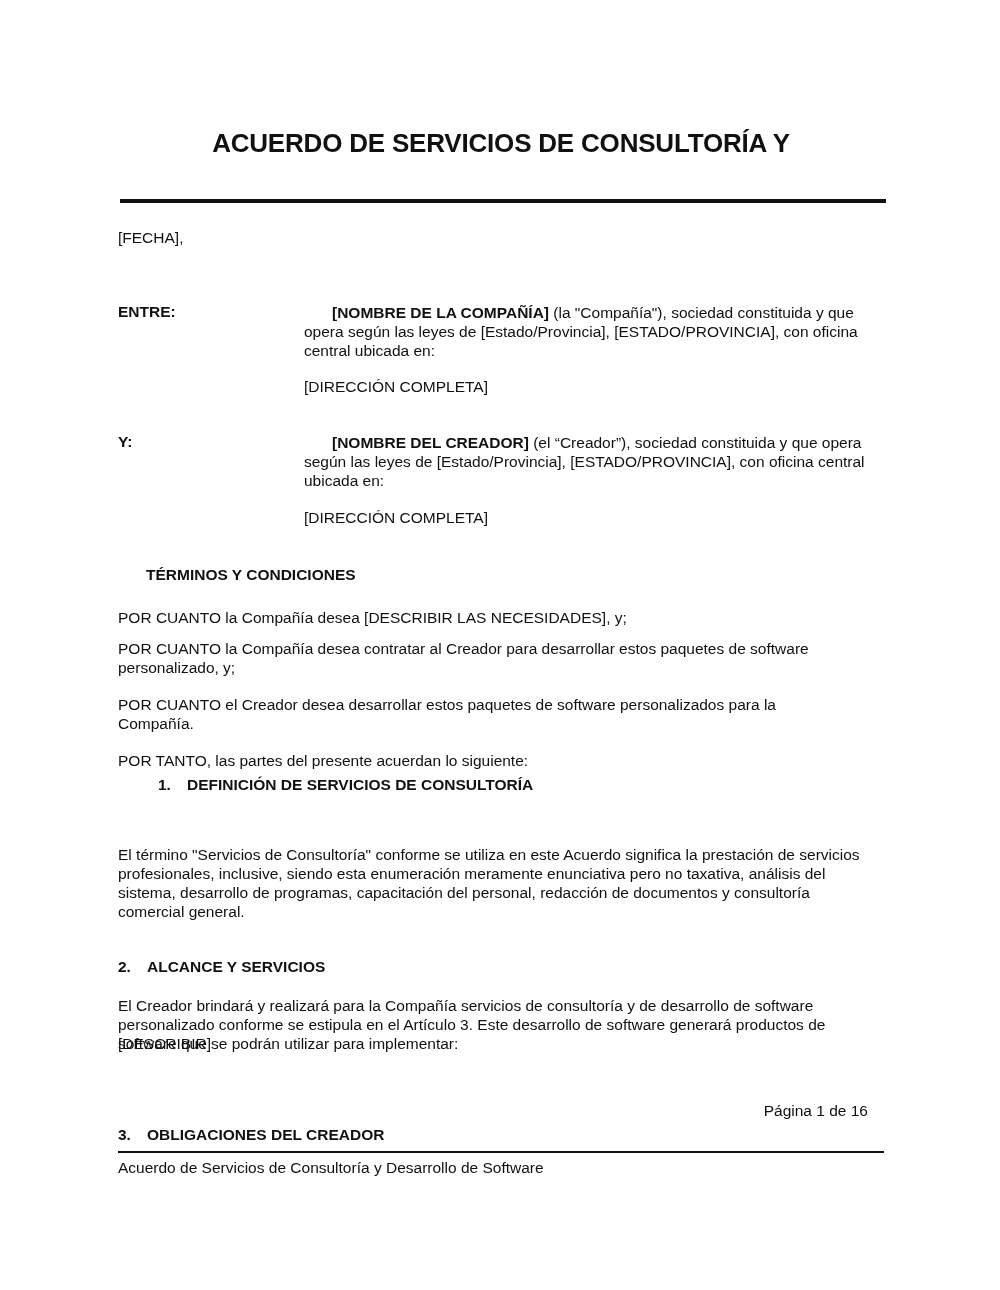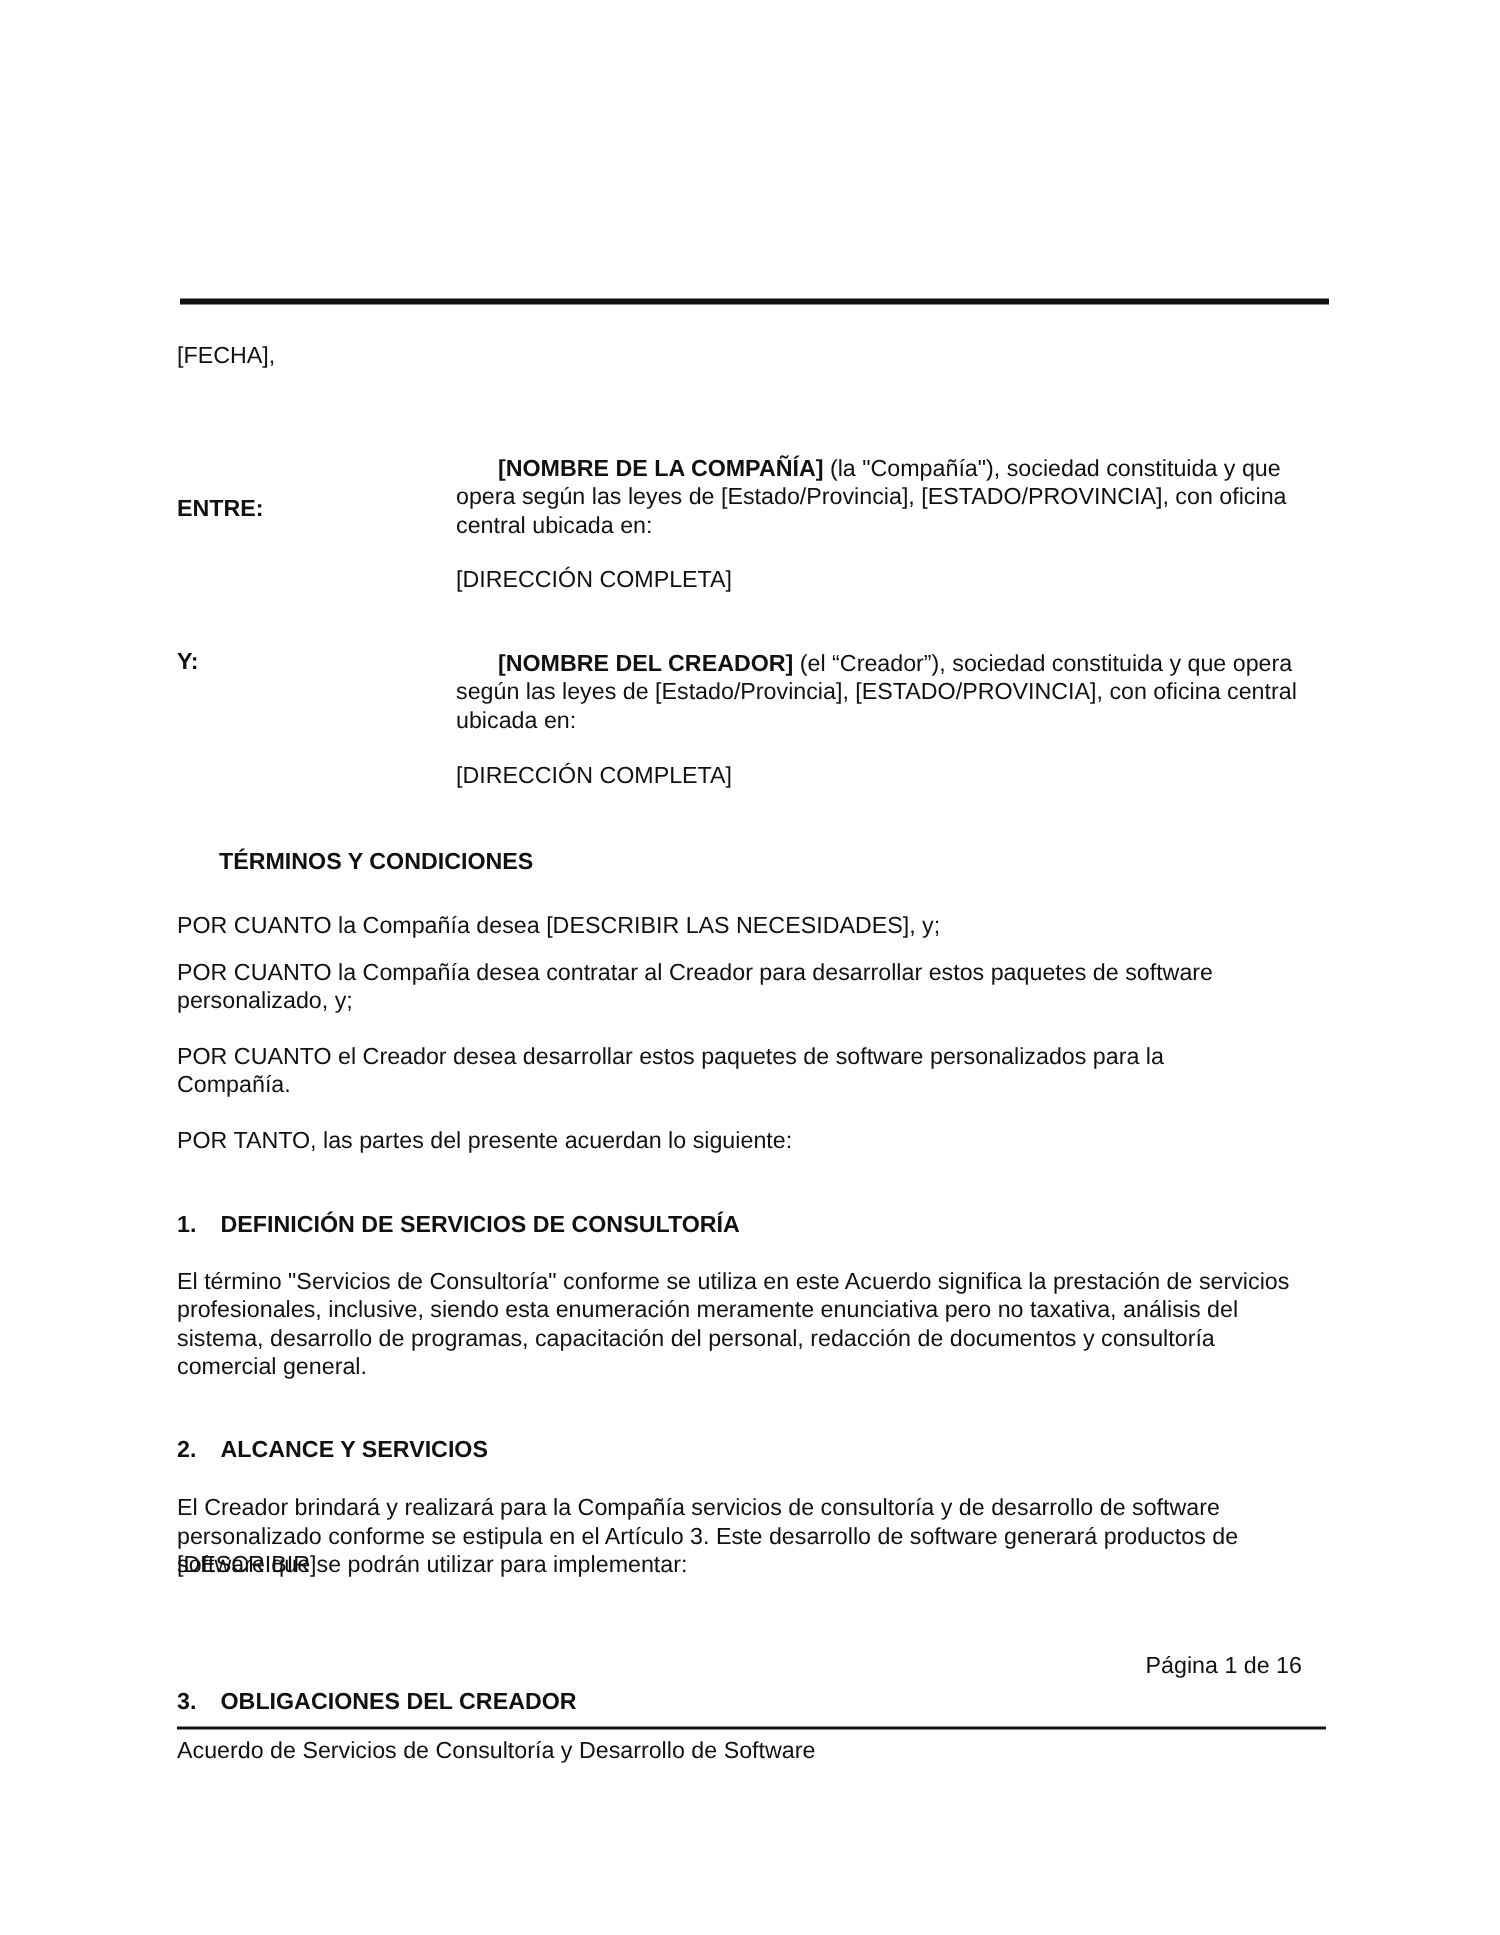--- a/index.html
+++ b/index.html
@@ -23,46 +23,47 @@
     .footer-rule { position: absolute; top: 1151px; left: 0; width: 766px; height: 1.5px; background: #111; }
     .footer-left { position: absolute; top: 1159px; left: 0; }
     .footer-right { position: absolute; top: 1102px; right: 16px; text-align: center; }
   </style>
 </head>
 <body>
 
 <div class="page">
 
   <div class="title">
+    <div>ACUERDO DE SERVICIOS DE CONSULTORÍA Y</div>
   </div>
   <div class="title-rule"></div>
 
   <p class="p justify" style="top:228px;">
     <span style="display:block;">[FECHA],</span>
   </p>
 
-  <div class="party-label" style="top:303px;margin-top:28px;">ENTRE:</div>
+  <div class="party-label" style="top:303px;">ENTRE:</div>
   <div class="party-body" style="top:303px;">
     <span class="bold">[NOMBRE DE LA COMPAÑÍA]</span><span> (la "Compañía"), sociedad constituida y que opera según las leyes de [Estado/Provincia], [ESTADO/PROVINCIA], con oficina central ubicada en:</span>
   </div>
   <div class="party-body" style="top:377px;">[DIRECCIÓN COMPLETA]</div>
 
   <div class="party-label" style="top:433px;">Y:</div>
   <div class="party-body" style="top:433px;">
     <span class="bold">[NOMBRE DEL CREADOR]</span><span> (el “Creador”), sociedad constituida y que opera según las leyes de [Estado/Provincia], [ESTADO/PROVINCIA], con oficina central ubicada en:</span>
   </div>
   <div class="party-body" style="top:508px;">[DIRECCIÓN COMPLETA]</div>
 
   <div class="p bold" style="top:565px;">TÉRMINOS Y CONDICIONES</div>
   <div class="p" style="top:608px; width:766px;">POR CUANTO la Compañía desea [DESCRIBIR LAS NECESIDADES], y;</div>
   <div class="p" style="top:639px; width:740px;">POR CUANTO la Compañía desea contratar al Creador para desarrollar estos paquetes de software personalizado, y;</div>
   <div class="p" style="top:695px; width:700px;">POR CUANTO el Creador desea desarrollar estos paquetes de software personalizados para la Compañía.</div>
   <div class="p" style="top:751px; width:766px;">POR TANTO, las partes del presente acuerdan lo siguiente:</div>
 
-  <div class="sec" style="top:808px;">
+  <div class="sec" style="top:776px;margin-left:40px;">
     <span class="num">1.</span><span>DEFINICIÓN DE SERVICIOS DE CONSULTORÍA</span>
   </div>
   <div class="p" style="top:845px; width:745px;">El término "Servicios de Consultoría" conforme se utiliza en este Acuerdo significa la prestación de servicios profesionales, inclusive, siendo esta enumeración meramente enunciativa pero no taxativa, análisis del sistema, desarrollo de programas, capacitación del personal, redacción de documentos y consultoría comercial general.</div>
 
   <div class="sec" style="top:958px;">
     <span class="num">2.</span><span>ALCANCE Y SERVICIOS</span>
   </div>
   <div class="p" style="top:974px; width:755px;margin-top:22px;">El Creador brindará y realizará para la Compañía servicios de consultoría y de desarrollo de software personalizado conforme se estipula en el Artículo 3. Este desarrollo de software generará productos de software que se podrán utilizar para implementar:</div>
   <div class="p" style="top:1034px;">[DESCRIBIR]</div>
 

